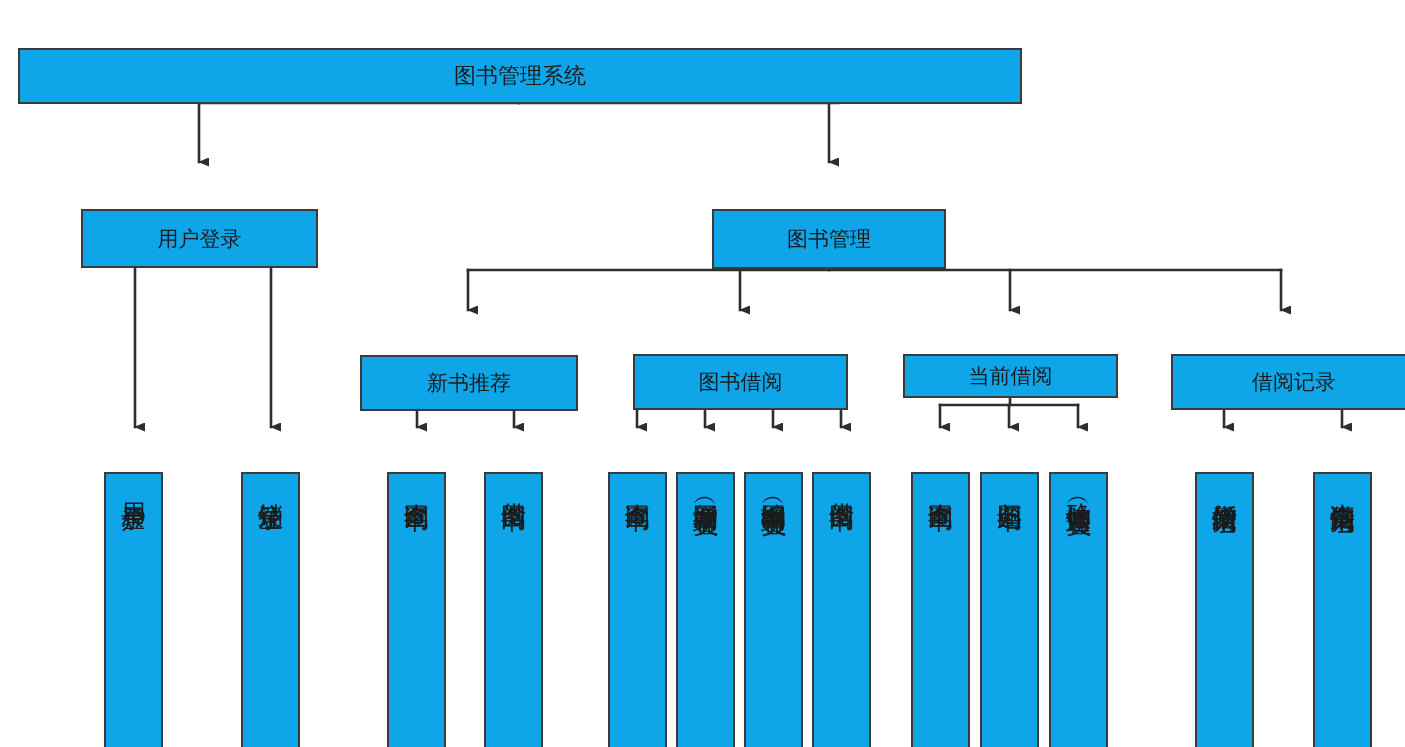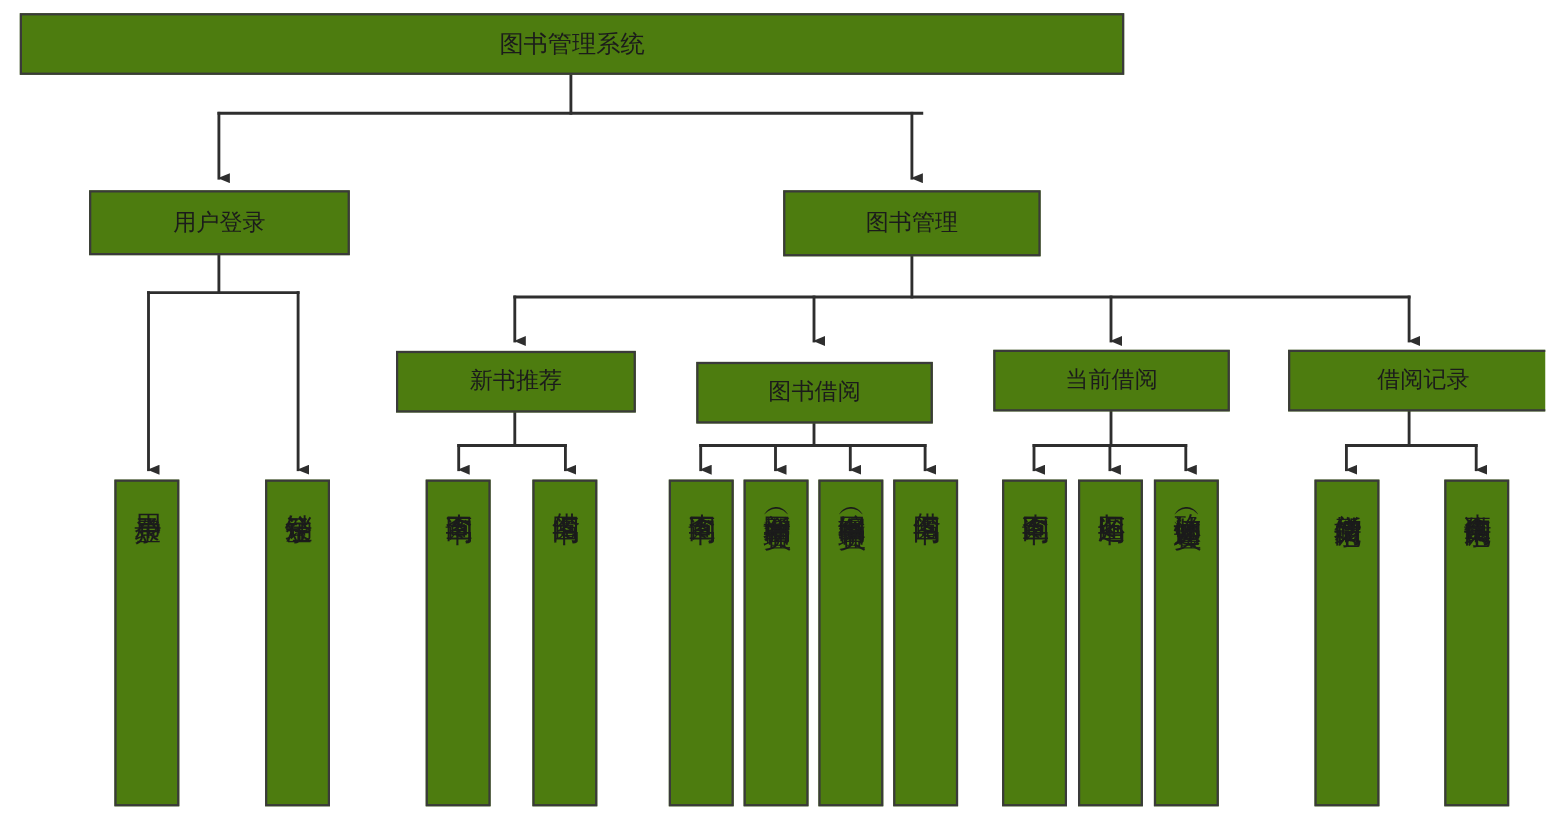--- a/index.html
+++ b/index.html
@@ -16,26 +16,27 @@
   }
   svg#wires{
     position:absolute;
     left:0; top:0;
     width:1405px; height:747px;
     pointer-events:none;
   }
   .node{
     position:absolute;
     box-sizing:border-box;
-    background:#4d7c0f;
+    background:#0ea5e9;
     border:2px solid #3a3a3a;
     display:flex;
     align-items:center;
     justify-content:center;
     color:#1b1b1b;
+    margin-top:36px;
   }
   .node .lbl{
     display:block;
     text-align:center;
     line-height:1.14;
     white-space:nowrap;
   }
   
   .node.horiz .lbl{
     writing-mode:horizontal-tb;
@@ -129,25 +130,25 @@
   </div>
 
   <div class="node horiz" style="left:712px; top:173px; width:234px; height:60px;">
     <span class="lbl">图书管理</span>
   </div>
 
   <div class="node horiz" style="left:360px; top:319px; width:218px; height:56px;">
     <span class="lbl">新书推荐</span>
   </div>
 
-  <div class="node horiz" style="left:633px; top:329px; width:215px; height:56px;">
+  <div class="node horiz" style="left:633px; top:318px; width:215px; height:56px;">
     <span class="lbl">图书借阅</span>
   </div>
 
-  <div class="node horiz" style="left:903px; top:318px; width:215px; height:56px;">
+  <div class="node horiz" style="left:903px; top:318px; width:215px; height:44px;">
     <span class="lbl">当前借阅</span>
   </div>
 
   <div class="node horiz" style="left:1171px; top:318px; width:246px; height:56px;">
     <span class="lbl">借阅记录</span>
   </div>
 
   <div class="node vert" style="left:104px; top:436px; width:59px; height:297px;">
     <span class="lbl">用户登录</span>
   </div>

